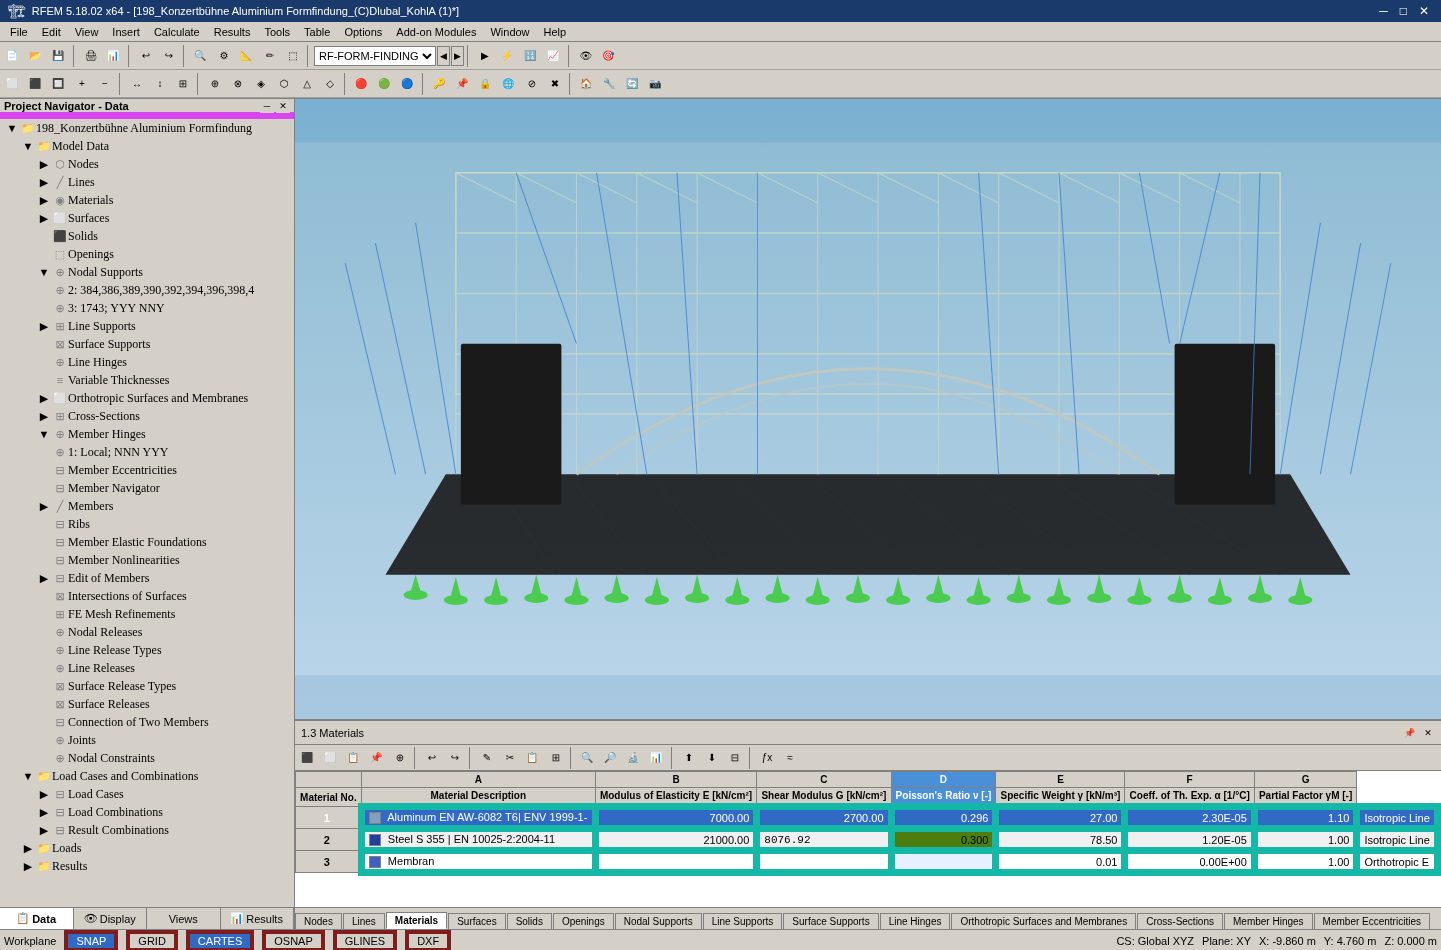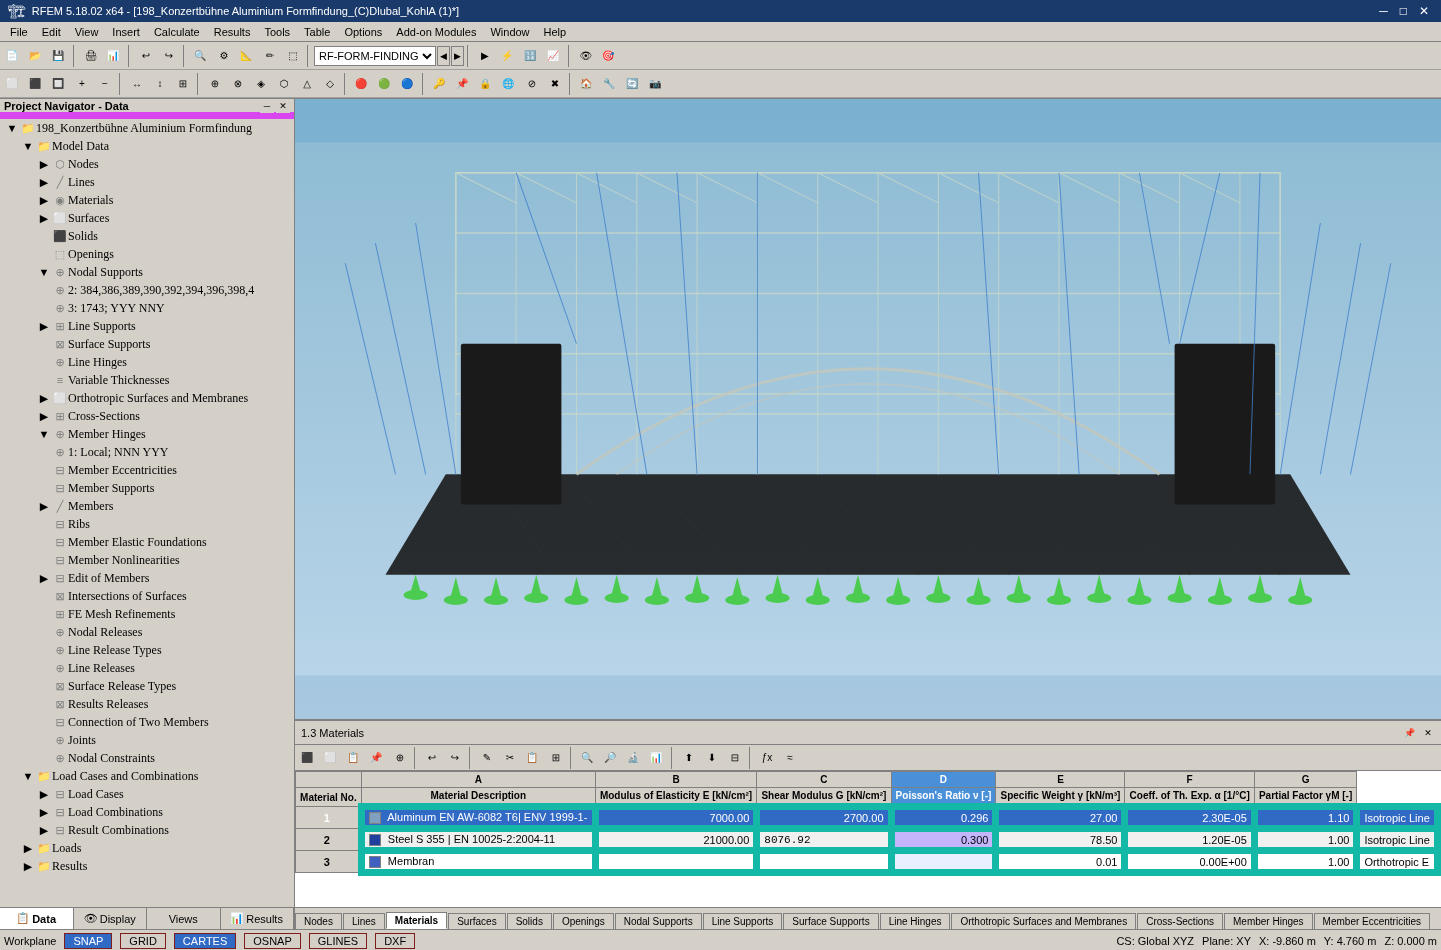--- a/index.html
+++ b/index.html
@@ -51,21 +51,21 @@
     .row-selected { background: #316ac5 !important; color: white; }
     .col-header-blue { background: #4a90d9; color: white; }
     
     
     .tab-bar { display: flex; background: #d4d0c8; border-top: 1px solid #808080; height: 22px; overflow: hidden; align-items: flex-end; }
     .tab { padding: 2px 8px; border: 1px solid #808080; border-bottom: none; background: #d4d0c8; cursor: pointer; font-size: 10px; white-space: nowrap; margin-right: 1px; }
     .tab.active { background: white; border-bottom: 1px solid white; font-weight: bold; }
     
     
     .status-bar { background: #d4d0c8; border-top: 1px solid #808080; height: 22px; display: flex; align-items: center; padding: 0 4px; font-size: 11px; gap: 8px; }
-    .status-item { padding: 1px 8px; border: 1px solid #7f1d1d; background: #d4d0c8; font-size: 11px; cursor: pointer; }
+    .status-item { padding: 1px 8px; border: 4px solid #7f1d1d; background: #d4d0c8; font-size: 11px; cursor: pointer; }
     .status-item.active { background: #316ac5; color: white; }
     
     
     .nav-tabs { display: flex; background: #d4d0c8; border-top: 1px solid #808080; height: 22px; }
     .nav-tab { flex: 1; text-align: center; padding: 2px 4px; cursor: pointer; font-size: 11px; display: flex; align-items: center; justify-content: center; gap: 2px; border-right: 1px solid #808080; }
     .nav-tab.active { background: white; font-weight: bold; }
     
     
     .scene { width: 100%; height: 100%; background: linear-gradient(180deg, #7ab0d0 0%, #a8c8e0 100%); position: relative; }
     
@@ -312,21 +312,21 @@
 
       <div class="tree-item indent-3">
         <span class="tree-icon">&nbsp;</span>
         <span class="tree-icon" style="color:#808080;">⊟</span>
         <span class="tree-text">Member Eccentricities</span>
       </div>
 
       <div class="tree-item indent-3">
         <span class="tree-icon">&nbsp;</span>
         <span class="tree-icon" style="color:#808080;">⊟</span>
-        <span class="tree-text">Member Supports</span>
+        <span class="tree-text">Member Navigator</span>
       </div>
 
       <div class="tree-item indent-3">
         <span class="tree-icon">▶</span>
         <span class="tree-icon" style="color:#808080;">╱</span>
         <span class="tree-text">Members</span>
       </div>
 
       <div class="tree-item indent-3">
         <span class="tree-icon">&nbsp;</span>
@@ -384,21 +384,21 @@
 
       <div class="tree-item indent-3">
         <span class="tree-icon">&nbsp;</span>
         <span class="tree-icon" style="color:#808080;">⊠</span>
         <span class="tree-text">Surface Release Types</span>
       </div>
 
       <div class="tree-item indent-3">
         <span class="tree-icon">&nbsp;</span>
         <span class="tree-icon" style="color:#808080;">⊠</span>
-        <span class="tree-text">Results Releases</span>
+        <span class="tree-text">Surface Releases</span>
       </div>
 
       <div class="tree-item indent-3">
         <span class="tree-icon">&nbsp;</span>
         <span class="tree-icon" style="color:#808080;">⊟</span>
         <span class="tree-text">Connection of Two Members</span>
       </div>
 
       <div class="tree-item indent-3">
         <span class="tree-icon">&nbsp;</span>
@@ -690,21 +690,21 @@
     <td>Isotropic Line</td>
   </tr>
               <tr>
     <td class="col-num">2</td>
     <td>
       <span style="display:inline-block;width:12px;height:12px;background:#2040a0;border:1px solid #808080;margin-right:4px;vertical-align:middle;"></span>
       Steel S 355 | EN 10025-2:2004-11
     </td>
     <td style="text-align:right;">21000.00</td>
     <td style="text-align:left;font-family:Liberation Mono, monospace;">8076.92</td>
-    <td style="text-align:right;background:#c4b5fd;">0.300</td>
+    <td style="text-align:right;background:#4d7c0f;">0.300</td>
     <td style="text-align:right;">78.50</td>
     <td style="text-align:right;">1.20E-05</td>
     <td style="text-align:right;">1.00</td>
     <td>Isotropic Line</td>
   </tr>
               <tr>
     <td class="col-num">3</td>
     <td>
       <span style="display:inline-block;width:12px;height:12px;background:#4060c0;border:1px solid #808080;margin-right:4px;vertical-align:middle;"></span>
       Membran

